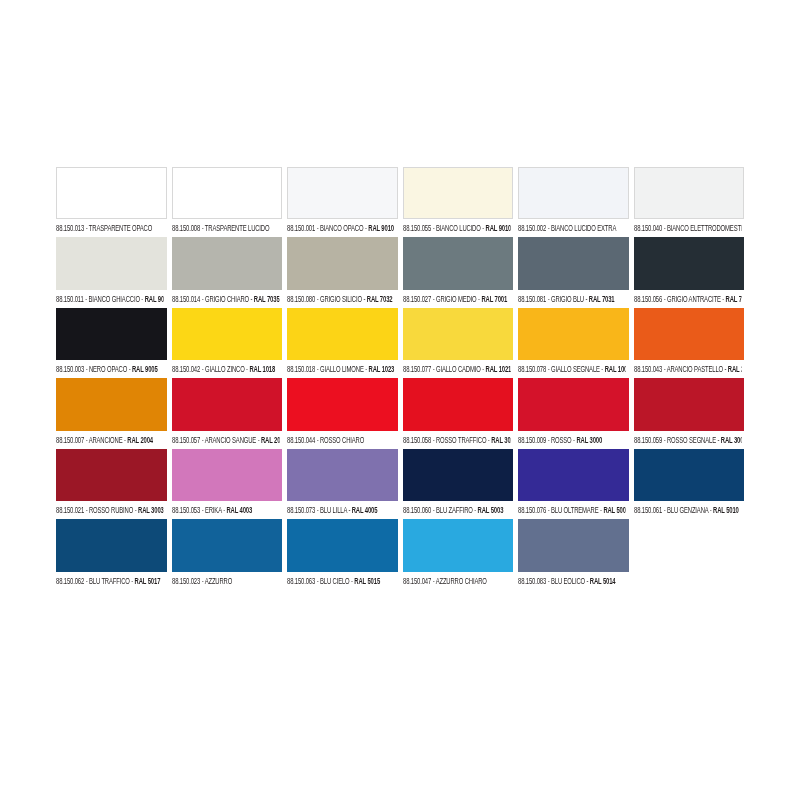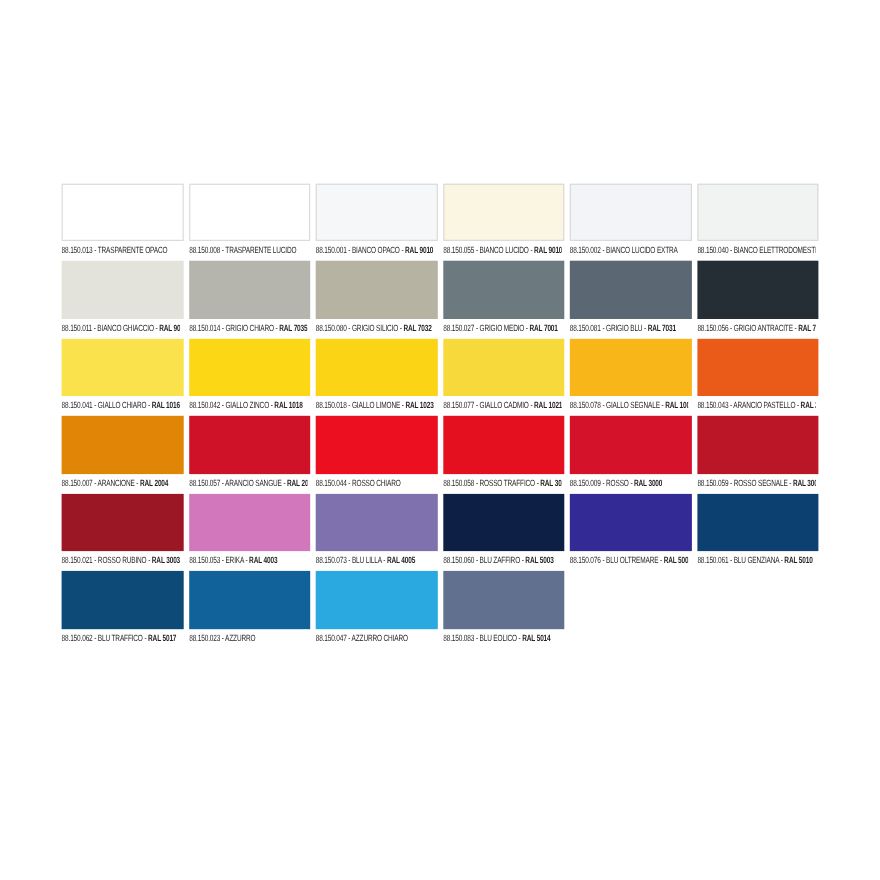--- a/index.html
+++ b/index.html
@@ -119,22 +119,22 @@
       </div>
       <div class="swatch-cell">
         <div class="swatch-chip" style="background-color: rgb(91, 104, 115);"></div>
         <div class="swatch-label"><span>88.150.081</span> - <span>GRIGIO BLU</span> - <span class="ral">RAL 7031</span></div>
       </div>
       <div class="swatch-cell">
         <div class="swatch-chip" style="background-color: rgb(37, 46, 53);"></div>
         <div class="swatch-label"><span>88.150.056</span> - <span>GRIGIO ANTRACITE</span> - <span class="ral">RAL 7016</span></div>
       </div>
       <div class="swatch-cell">
-        <div class="swatch-chip" style="background-color: rgb(249, 226, 76);"></div>
-        <div class="swatch-label"><span>88.150.041</span> - <span>GIALLO CHIARO</span> - <span class="ral">RAL 1016</span></div>
+        <div class="swatch-chip" style="background-color: rgb(21, 21, 26);"></div>
+        <div class="swatch-label"><span>88.150.003</span> - <span>NERO OPACO</span> - <span class="ral">RAL 9005</span></div>
       </div>
       <div class="swatch-cell">
         <div class="swatch-chip" style="background-color: rgb(252, 215, 21);"></div>
         <div class="swatch-label"><span>88.150.042</span> - <span>GIALLO ZINCO</span> - <span class="ral">RAL 1018</span></div>
       </div>
       <div class="swatch-cell">
         <div class="swatch-chip" style="background-color: rgb(252, 212, 22);"></div>
         <div class="swatch-label"><span>88.150.018</span> - <span>GIALLO LIMONE</span> - <span class="ral">RAL 1023</span></div>
       </div>
       <div class="swatch-cell">
@@ -199,20 +199,24 @@
       </div>
       <div class="swatch-cell">
         <div class="swatch-chip" style="background-color: rgb(13, 74, 120);"></div>
         <div class="swatch-label"><span>88.150.062</span> - <span>BLU TRAFFICO</span> - <span class="ral">RAL 5017</span></div>
       </div>
       <div class="swatch-cell">
         <div class="swatch-chip" style="background-color: rgb(17, 98, 154);"></div>
         <div class="swatch-label"><span>88.150.023</span> - <span>AZZURRO</span></div>
       </div>
       <div class="swatch-cell">
+        <div class="swatch-chip" style="background-color: rgb(14, 107, 166);"></div>
+        <div class="swatch-label"><span>88.150.063</span> - <span>BLU CIELO</span> - <span class="ral">RAL 5015</span></div>
+      </div>
+      <div class="swatch-cell">
         <div class="swatch-chip" style="background-color: rgb(41, 169, 224);"></div>
         <div class="swatch-label"><span>88.150.047</span> - <span>AZZURRO CHIARO</span></div>
       </div>
       <div class="swatch-cell">
         <div class="swatch-chip" style="background-color: rgb(98, 112, 143);"></div>
         <div class="swatch-label"><span>88.150.083</span> - <span>BLU EOLICO</span> - <span class="ral">RAL 5014</span></div>
       </div>
     </div>
 </div>
 

